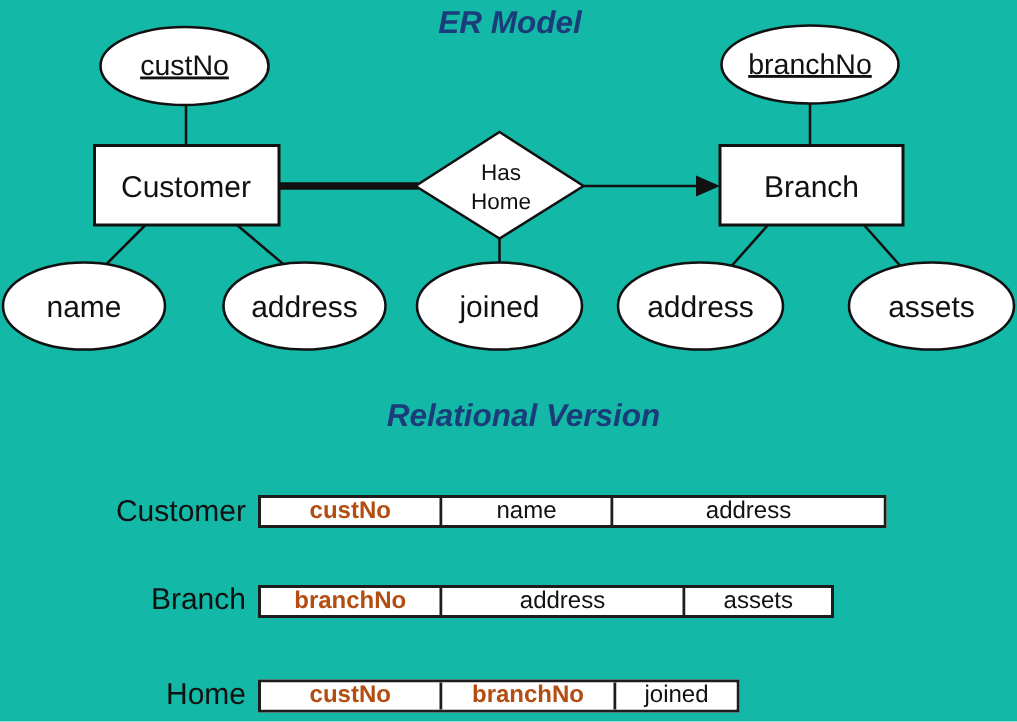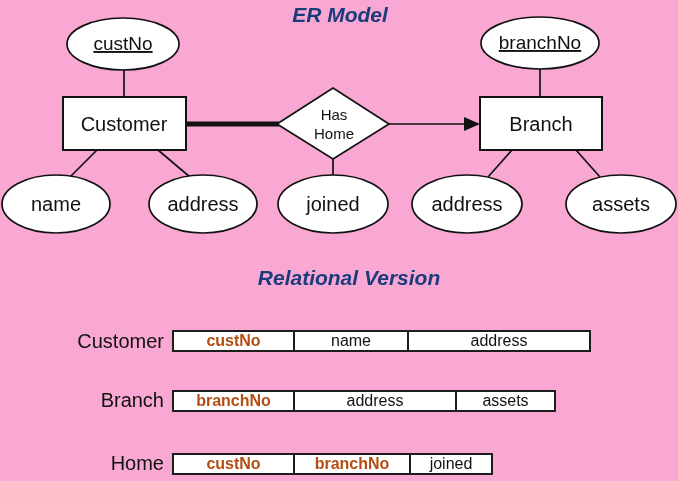--- a/index.html
+++ b/index.html
@@ -1,17 +1,17 @@
 <!DOCTYPE html>
 <html><head>
 <meta charset="utf-8">
 <style>
   html,body{margin:0;padding:0;background:#fff;}
   .page{
-    position:relative;width:678px;height:481px;background:#f9a8d4;overflow:hidden;
+    position:relative;width:678px;height:481px;background:#14b8a6;overflow:hidden;
     font-family:"Liberation Sans", sans-serif;color:#111;
   }
   .er-svg{position:absolute;left:0;top:0;width:678px;height:245px;}
   .er-svg .shape{fill:#ffffff;stroke:#111;stroke-width:1.7;}
   .er-svg .entity{stroke-width:2;}
   .er-svg .conn{stroke:#111;stroke-width:1.7;fill:none;}
   .er-svg .thick{stroke-width:5;}
   .er-svg text{fill:#111;font-family:"Liberation Sans", sans-serif;font-size:20px;}
   .er-svg text.small{font-size:15px;}
   .er-svg text.attr{font-size:19px;}

